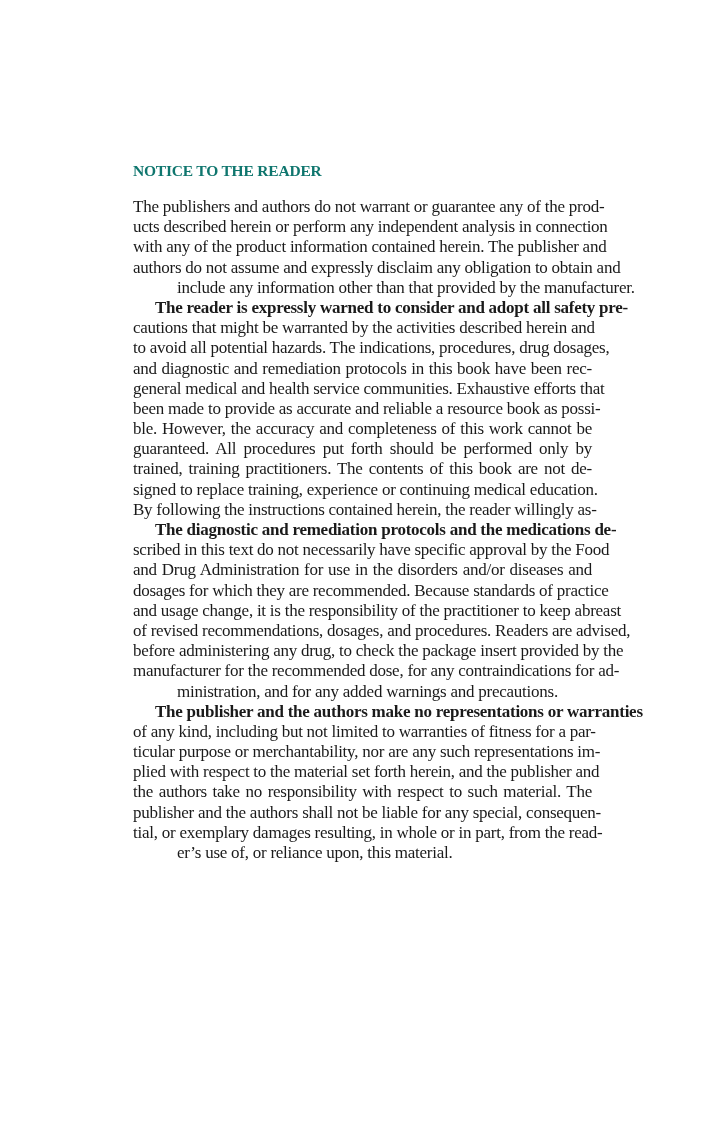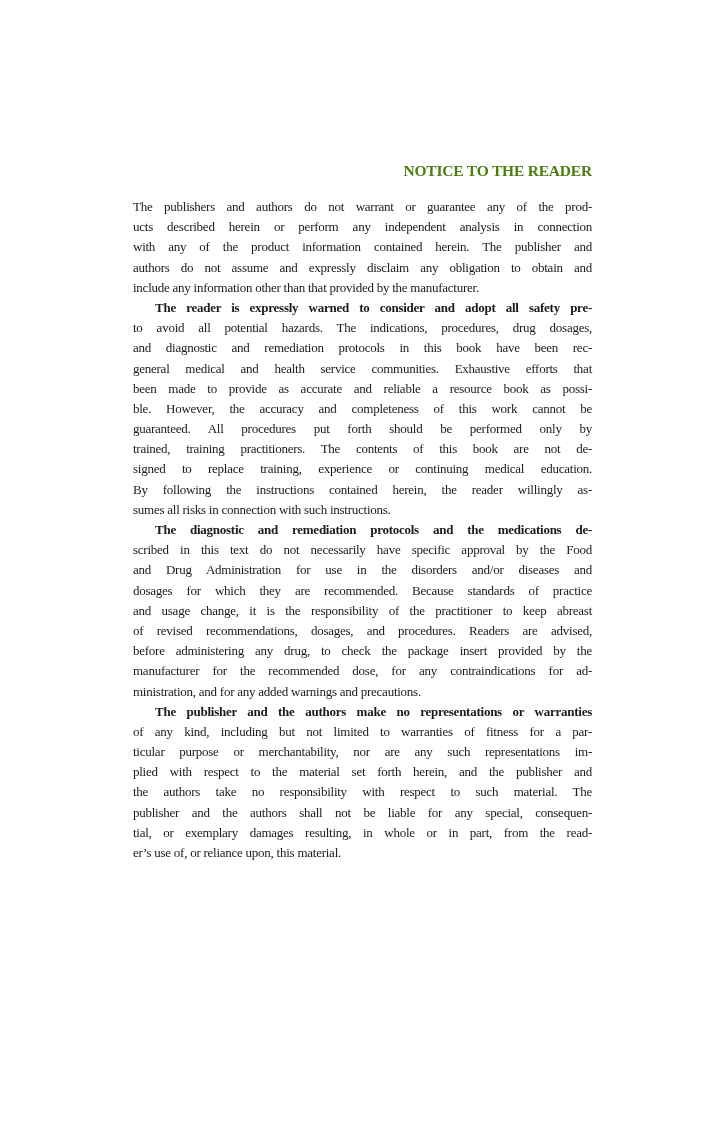--- a/index.html
+++ b/index.html
@@ -15,80 +15,81 @@
       font-family: "Liberation Serif", "DejaVu Serif", serif;
       color: #1a1a1a;
     }
     .page {
       position: absolute;
       left: 133px;
       top: 160px;
       width: 459px;
     }
     .title {
-      text-align: right;
+      text-align: left;
       font-weight: bold;
       font-size: 15.5px;
       letter-spacing: -0.2px;
       line-height: 22px;
       margin: 0 0 15px 0;
-      color: #4d7c0f;
+      color: #0f766e;
     }
     .body-text {
-      font-size: 13px;
+      font-size: 17px;
       line-height: 20.2px;
       letter-spacing: -0.25px;
     }
     .para {
       margin: 0;
     }
     .line {
       display: block;
       text-align: justify;
       text-align-last: justify;
       white-space: nowrap;
       height: 20.2px;
       overflow: visible;
     }
     .line.indent {
       padding-left: 22px;
       font-weight: bold;
     }
     .line.last {
       text-align-last: left;
+      margin-left: 44px;
     }
   </style>
 </head>
 <body>
 
 <div class="page">
   <h1 class="title">NOTICE TO THE READER</h1>
 
   <div class="body-text">
 
     <p class="para">
       <span class="line">The publishers and authors do not warrant or guarantee any of the prod-</span>
       <span class="line">ucts described herein or perform any independent analysis in connection</span>
       <span class="line">with any of the product information contained herein. The publisher and</span>
       <span class="line">authors do not assume and expressly disclaim any obligation to obtain and</span>
       <span class="line last">include any information other than that provided by the manufacturer.</span>
     </p>
 
     <p class="para">
       <span class="line indent">The reader is expressly warned to consider and adopt all safety pre-</span>
+      <span class="line">cautions that might be warranted by the activities described herein and</span>
       <span class="line">to avoid all potential hazards. The indications, procedures, drug dosages,</span>
       <span class="line">and diagnostic and remediation protocols in this book have been rec-</span>
       <span class="line">general medical and health service communities. Exhaustive efforts that</span>
       <span class="line">been made to provide as accurate and reliable a resource book as possi-</span>
       <span class="line">ble. However, the accuracy and completeness of this work cannot be</span>
       <span class="line">guaranteed. All procedures put forth should be performed only by</span>
       <span class="line">trained, training practitioners. The contents of this book are not de-</span>
       <span class="line">signed to replace training, experience or continuing medical education.</span>
       <span class="line">By following the instructions contained herein, the reader willingly as-</span>
-      <span class="line last">sumes all risks in connection with such instructions.</span>
     </p>
 
     <p class="para">
       <span class="line indent">The diagnostic and remediation protocols and the medications de-</span>
       <span class="line">scribed in this text do not necessarily have specific approval by the Food</span>
       <span class="line">and Drug Administration for use in the disorders and/or diseases and</span>
       <span class="line">dosages for which they are recommended. Because standards of practice</span>
       <span class="line">and usage change, it is the responsibility of the practitioner to keep abreast</span>
       <span class="line">of revised recommendations, dosages, and procedures. Readers are advised,</span>
       <span class="line">before administering any drug, to check the package insert provided by the</span>

